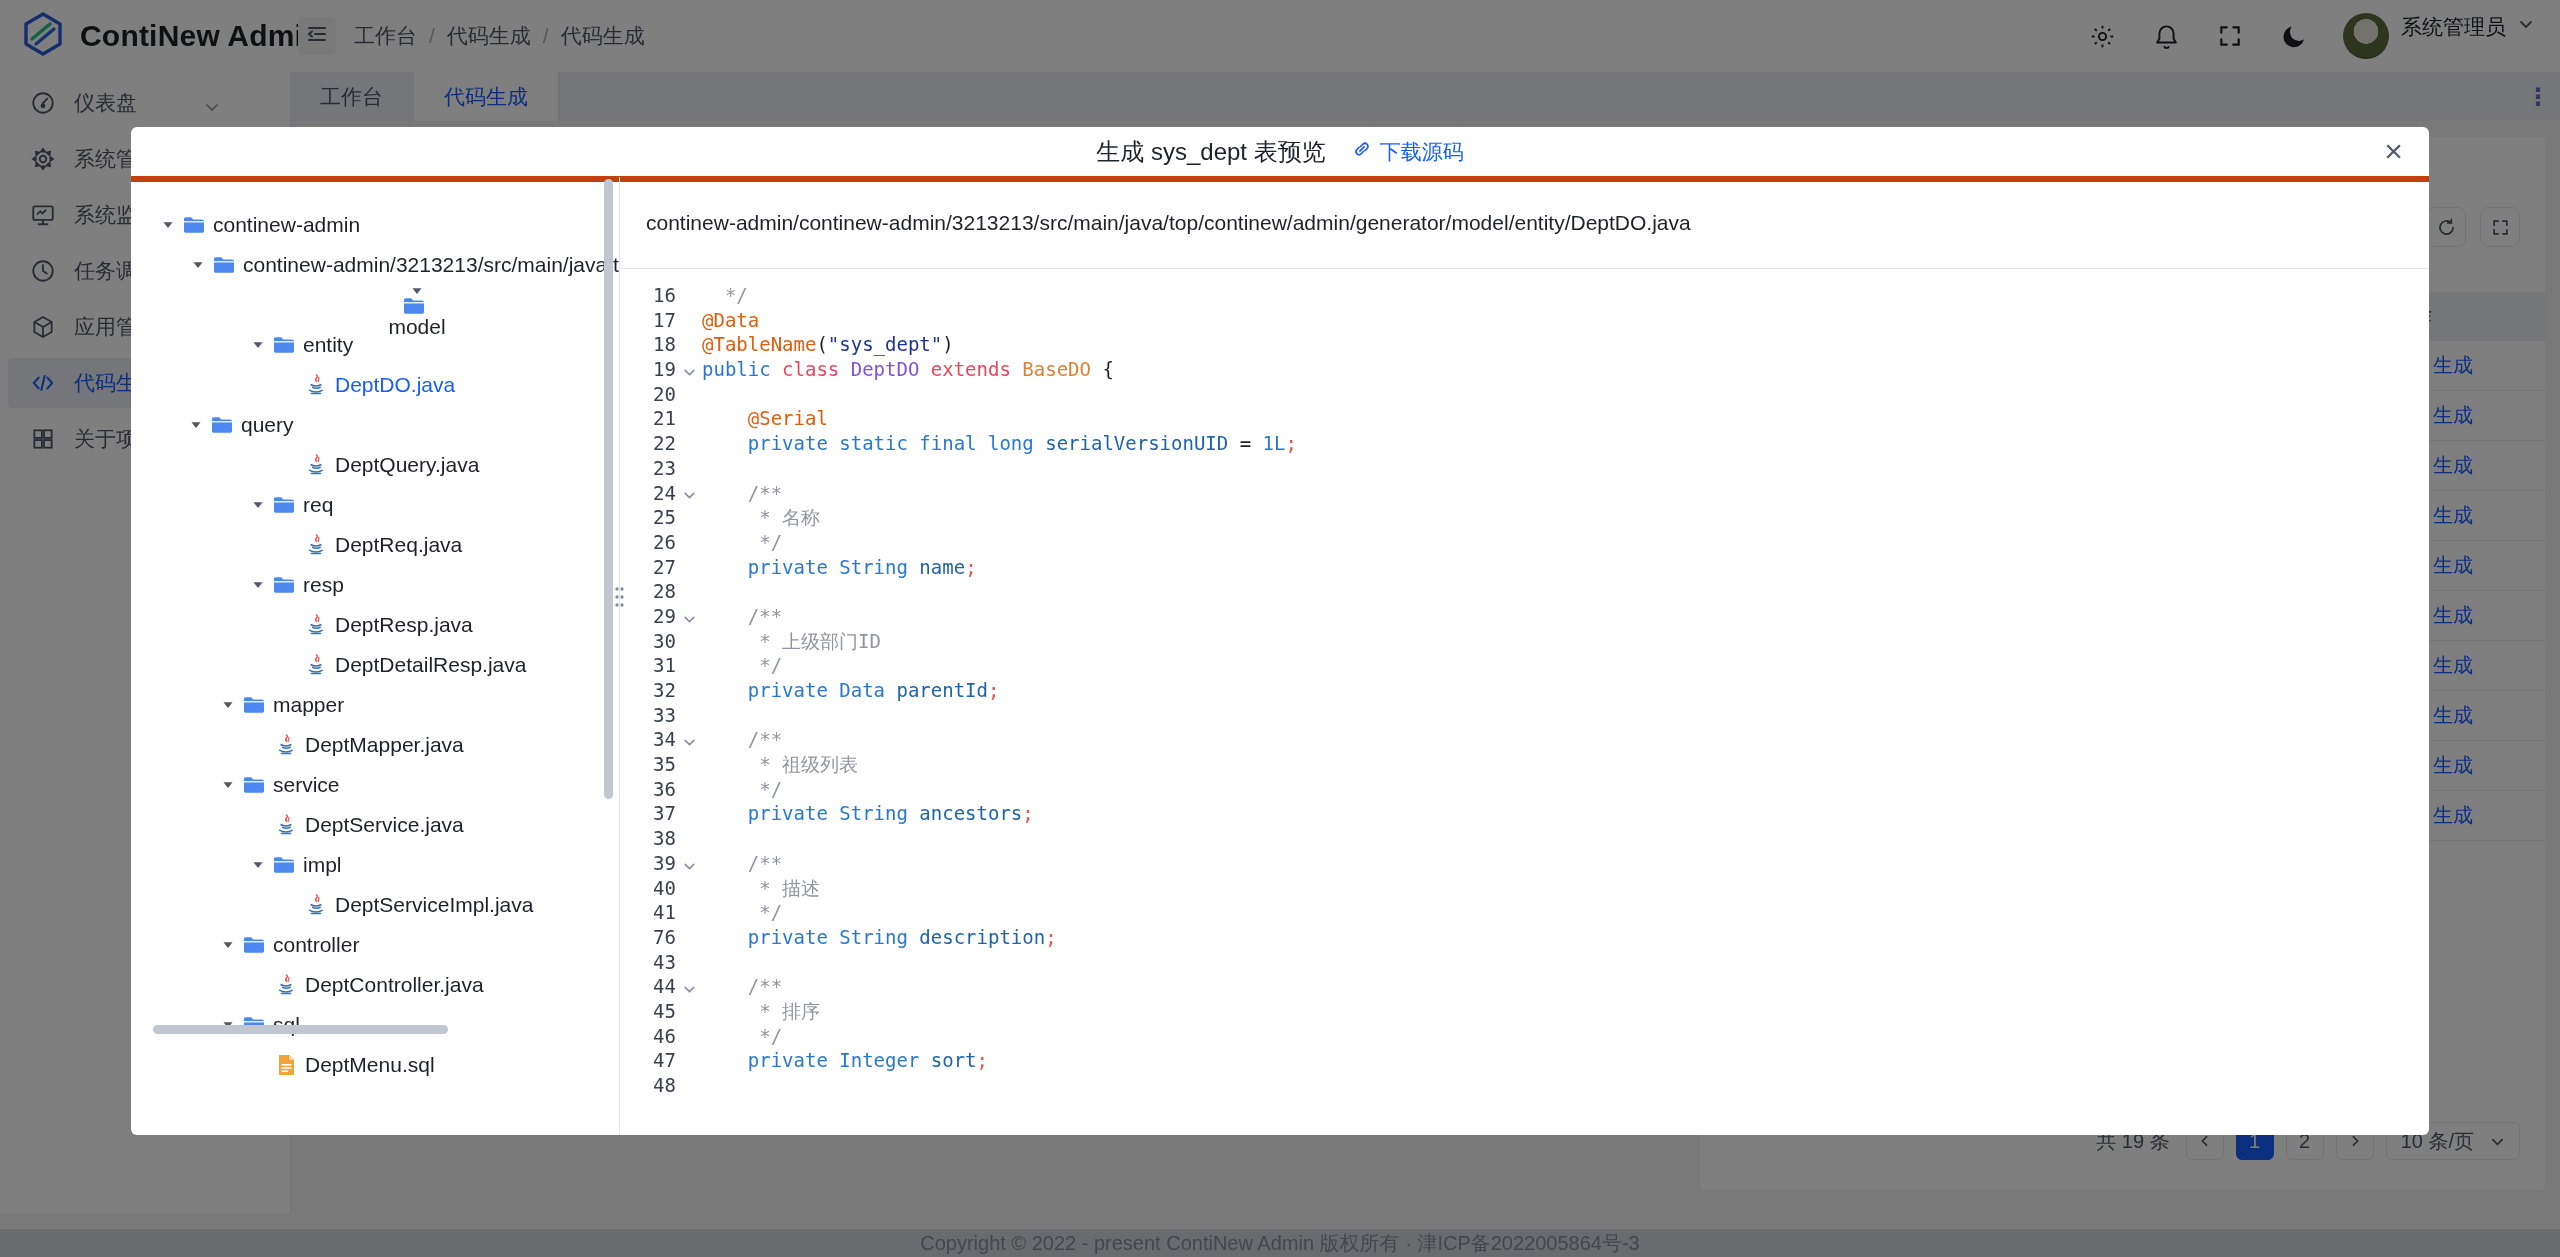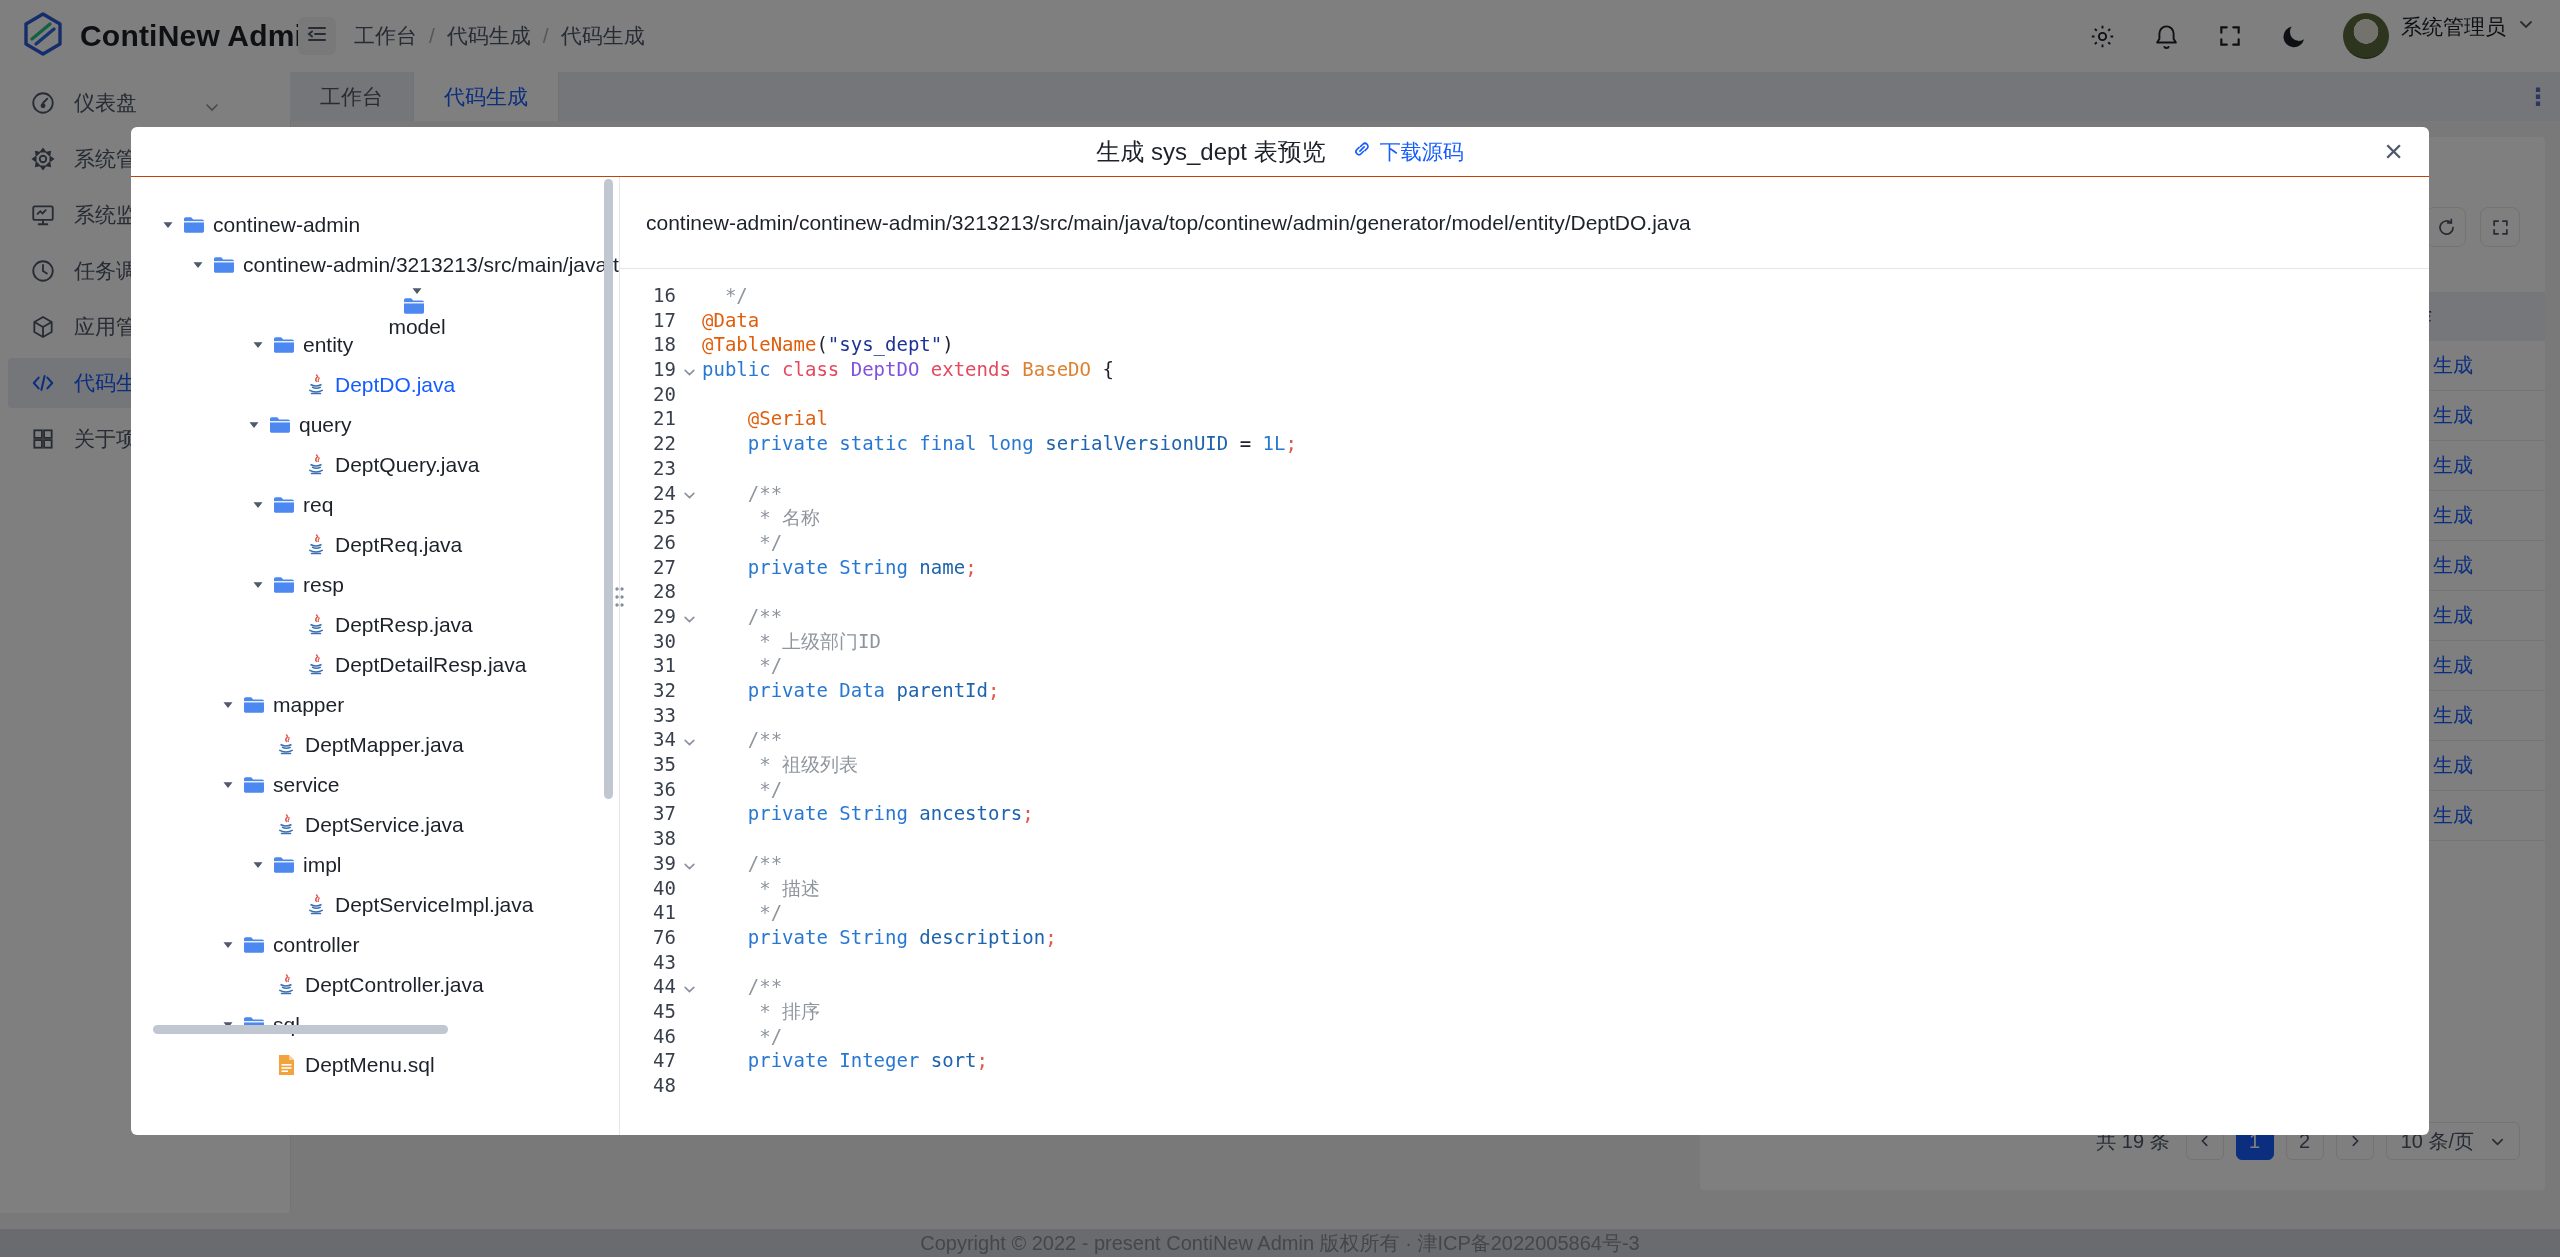--- a/index.html
+++ b/index.html
@@ -51,21 +51,21 @@
           display:flex;align-items:center;justify-content:center;font-size:20px;color:#4e5969;}
   .pg-btn.active{background:#165dff;border-color:#165dff;color:#fff;}
   .pg-select{height:36px;border:1px solid #e5e6eb;border-radius:6px;background:#fff;display:flex;
              align-items:center;gap:16px;padding:0 14px;font-size:20px;color:#4e5969;white-space:nowrap;}
   .app-footer{position:absolute;left:0;right:0;bottom:0;height:28px;background:#d5d7dc;
               display:flex;align-items:center;justify-content:center;font-size:20px;color:#878d99;z-index:1;}
   
   .overlay{position:absolute;inset:0;background:rgba(0,0,0,0.5);z-index:10;}
   .modal{position:absolute;left:131px;top:127px;width:2298px;height:1008px;background:#fff;
          border-radius:6px;z-index:20;overflow:hidden;}
-  .modal-header{height:49px;border-bottom:1px solid #c2410c;display:flex;align-items:center;
+  .modal-header{height:49px;border-bottom:6px solid #c2410c;display:flex;align-items:center;
                 justify-content:center;position:relative;}
   .modal-title{font-size:24px;font-weight:500;color:#1d2129;}
   .dl-link{display:flex;align-items:center;gap:8px;margin-left:26px;font-size:21px;color:#165dff;}
   .modal-close{position:absolute;right:26px;top:2px;font-size:32px;color:#4e5969;line-height:44px;}
   .modal-body{position:absolute;top:50px;left:0;right:0;bottom:0;display:flex;}
   .tree-pane{width:489px;flex:none;border-right:1px solid #e5e6eb;position:relative;
              overflow:hidden;padding-top:28px;box-sizing:border-box;}
   .tree-row{height:40px;display:flex;align-items:center;white-space:nowrap;}
   .tr-arrow{width:26px;flex:none;display:flex;align-items:center;justify-content:center;}
   .tr-icon{width:26px;flex:none;display:flex;align-items:center;justify-content:center;margin-right:6px;}
@@ -410,21 +410,21 @@
                 <path d="M10.5 1 c3.2 2.2 -3.2 3.8 .2 6.4" stroke="#e2574a" stroke-width="1.5" fill="none" stroke-linecap="round"></path>
                 <path d="M12.8 3.4 c1.6 1.3 -1.8 2.2 -.4 3.9" stroke="#e2574a" stroke-width="1.2" fill="none" stroke-linecap="round"></path>
                 <path d="M4.5 10.5 q5.5 3 11 0" stroke="#3b6fb5" stroke-width="1.5" fill="none"></path>
                 <path d="M6 13.2 q4.4 2.2 8.8 0" stroke="#3b6fb5" stroke-width="1.5" fill="none"></path>
                 <path d="M3.2 16.2 q6.8 3.6 13.6 0" stroke="#3b6fb5" stroke-width="1.5" fill="none"></path>
                 <path d="M5.5 19.5 h9" stroke="#3b6fb5" stroke-width="1.5" stroke-linecap="round"></path>
               </svg>
             </span>
             <span class="tree-label">DeptDO.java</span>
           </div>
-          <div class="tree-row" style="padding-left: 110px;">
+          <div class="tree-row" style="padding-left: 52px;">
             <span class="tr-arrow">
               <svg width="12" height="12" viewBox="0 0 12 12">
                 <path d="M1.5 3.2 h9 L6 9 z" fill="#4e5969"></path>
               </svg>
             </span>
             <span class="tr-icon">
               <svg width="22" height="18" viewBox="0 0 22 18">
                 <path d="M1 3 C1 2 1.8 1.2 2.8 1.2 h5.4 l2 2.2 h9 c1 0 1.8 .8 1.8 1.8 v9.8 c0 1 -.8 1.8 -1.8 1.8 H2.8 C1.8 16.8 1 16 1 15 z" fill="#4c88f0"></path>
                 <rect x="1" y="5" width="20" height="1.5" fill="#ffffff" opacity=".85"></rect>
               </svg>

